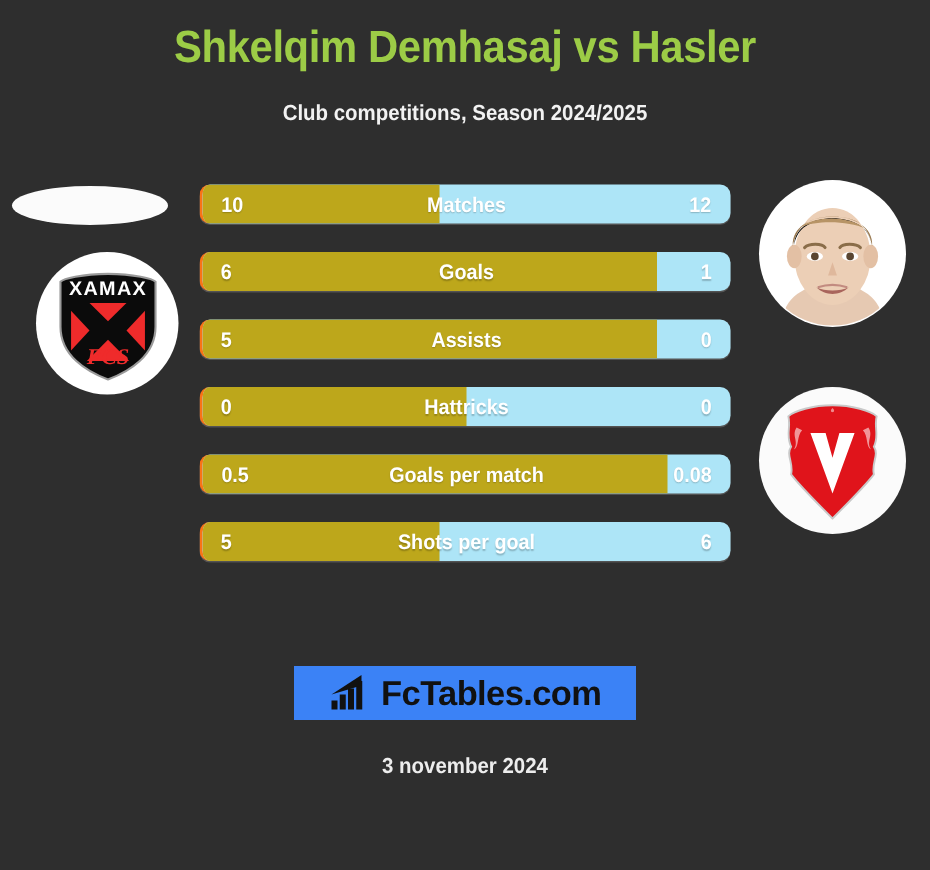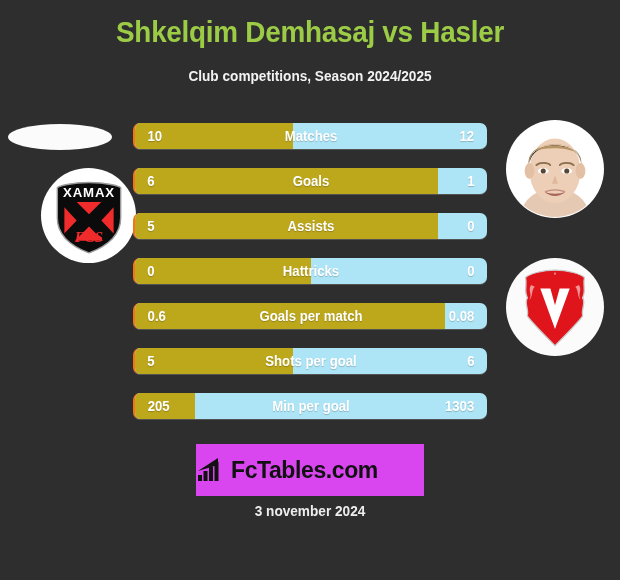--- a/index.html
+++ b/index.html
@@ -64,21 +64,21 @@
     top: 6px;
     width: 104px;
     height: 26px;
     border-radius: 50%;
     background: #fbfbfb;
   }
 
   
   .xamax-wrap {
     position: absolute;
-    left: 41px;
+    left: 24px;
     top: 50px;
     width: 95px;
     height: 95px;
     border-radius: 50%;
     background: #ffffff;
     display: flex;
     align-items: center;
     justify-content: center;
   }
 
@@ -164,25 +164,25 @@
   }
   .val-left  { left: 12px; }
   .val-right { right: 12px; }
 
   
   .logo-box {
     position: absolute;
     left: 196px;
     top: 444px;
     width: 228px;
-    height: 52px;
-    background: #d946ef;
+    height: 36px;
+    background: #3b82f6;
     display: flex;
     align-items: center;
-    justify-content: flex-start;
+    justify-content: center;
     gap: 7px;
   }
 
   .logo-text {
     color: #111111;
     font-size: 23px;
     font-weight: bold;
     letter-spacing: -0.4px;
   }
 
@@ -249,38 +249,32 @@
 
     <div class="bar-row">
       <div class="bar-fill" style="width:50%"></div>
       <div class="val val-left">0</div>
       <div class="bar-label">Hattricks</div>
       <div class="val val-right">0</div>
     </div>
 
     <div class="bar-row">
       <div class="bar-fill" style="width:88%"></div>
-      <div class="val val-left">0.6</div>
+      <div class="val val-left">0.5</div>
       <div class="bar-label">Goals per match</div>
       <div class="val val-right">0.08</div>
     </div>
 
     <div class="bar-row">
       <div class="bar-fill" style="width:45%"></div>
       <div class="val val-left">5</div>
       <div class="bar-label">Shots per goal</div>
       <div class="val val-right">6</div>
     </div>
 
-    <div class="bar-row">
-      <div class="bar-fill" style="width:17%"></div>
-      <div class="val val-left">205</div>
-      <div class="bar-label">Min per goal</div>
-      <div class="val val-right">1303</div>
-    </div>
 
   </div>
 
   <div class="side-col side-right">
 
     <div class="photo-wrap">
       <svg width="98" height="98" viewBox="0 0 100 100">
         <defs>
           <clipPath id="circ">
               <circle cx="50" cy="50" r="49"></circle>

